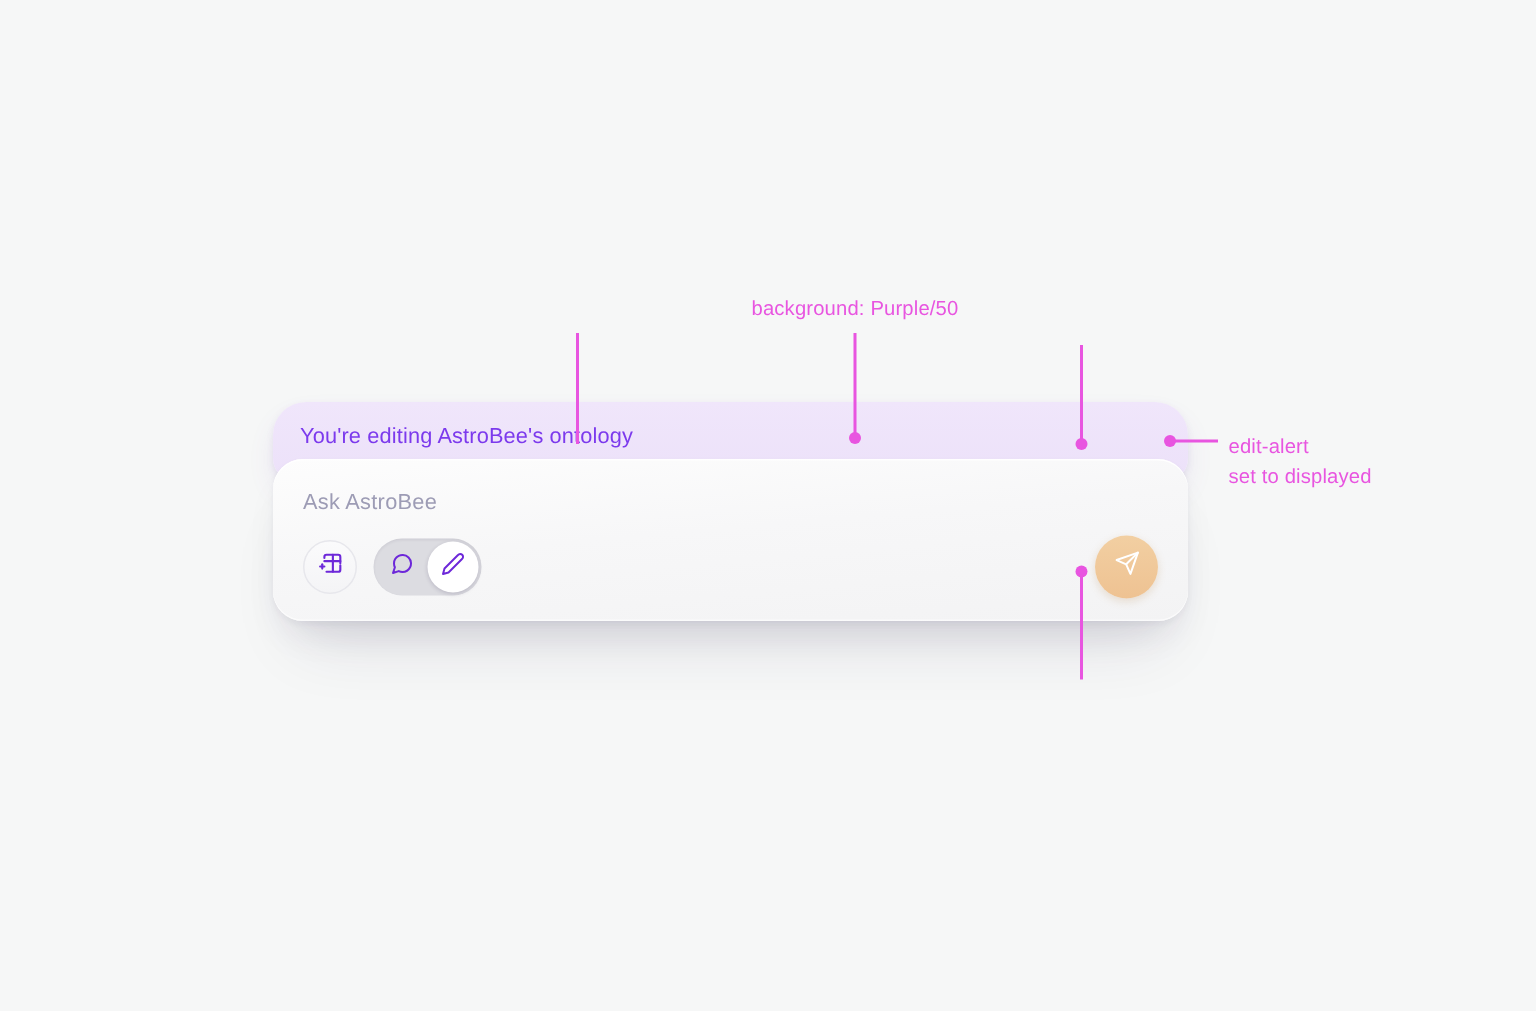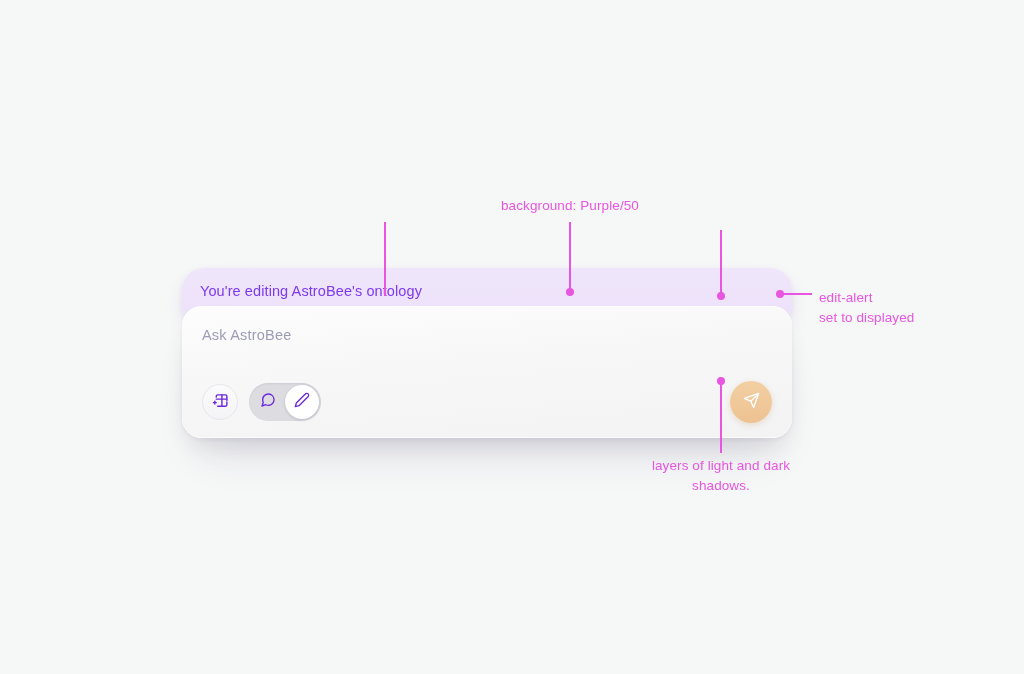--- a/index.html
+++ b/index.html
@@ -50,21 +50,21 @@
     font-size: 14.5px;
     color: #7c3aed;
     letter-spacing: 0.1px;
     line-height: 1;
     white-space: nowrap;
   }
 
   .input-card {
     position: relative;
     margin-top: -14px;
-    height: 132px;
+    height: 108px;
     border-radius: 20px;
     background: linear-gradient(175deg, #fdfdfd 0%, #f7f7f8 45%, #f3f3f4 100%);
     box-shadow:
       0 1px 0 rgba(255,255,255,0.95) inset,
       0 -1px 0 rgba(255,255,255,0.6) inset,
       0 14px 26px -10px rgba(40, 30, 70, 0.13),
       0 30px 46px -18px rgba(40, 30, 70, 0.12),
       0 2px 4px rgba(40, 30, 70, 0.05);
     box-sizing: border-box;
     padding: 22px 20px 0 20px;
@@ -237,18 +237,16 @@
   <div class="dot" style="left:566px; top:288px;"></div>
 
   <div class="leader-v" style="left:720px; top:230px; height:66px;"></div>
   <div class="dot" style="left:717px; top:292px;"></div>
 
   <div class="anno-text left" style="left:819px; top:288px; width:200px;">edit-alert
 set to displayed</div>
   <div class="leader-h" style="left:782px; top:293px; width:30px;"></div>
   <div class="dot" style="left:776px; top:290px;"></div>
 
-  <div class="anno-text center" style="left:620px; top:456px; width:202px;">layers of light and dark
-shadows.</div>
   <div class="leader-v" style="left:720px; top:381px; height:72px;"></div>
   <div class="dot" style="left:717px; top:377px;"></div>
 
 </div>
 
 </body></html>

